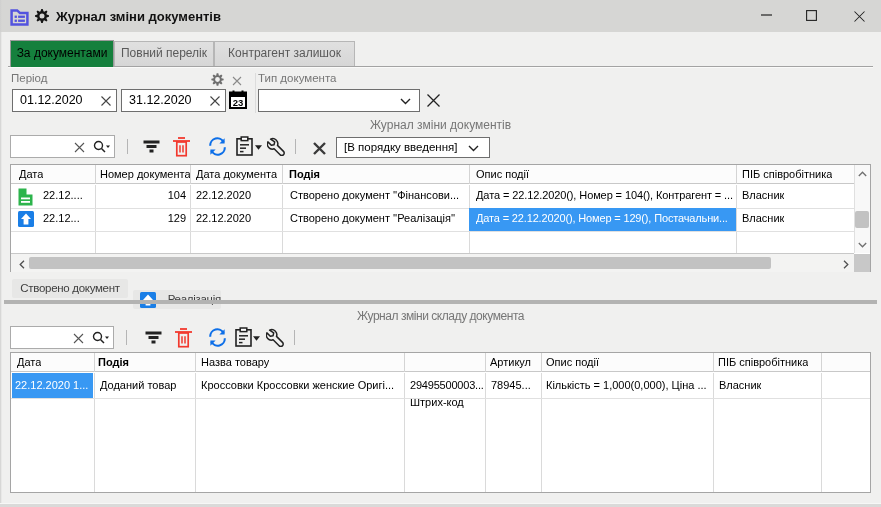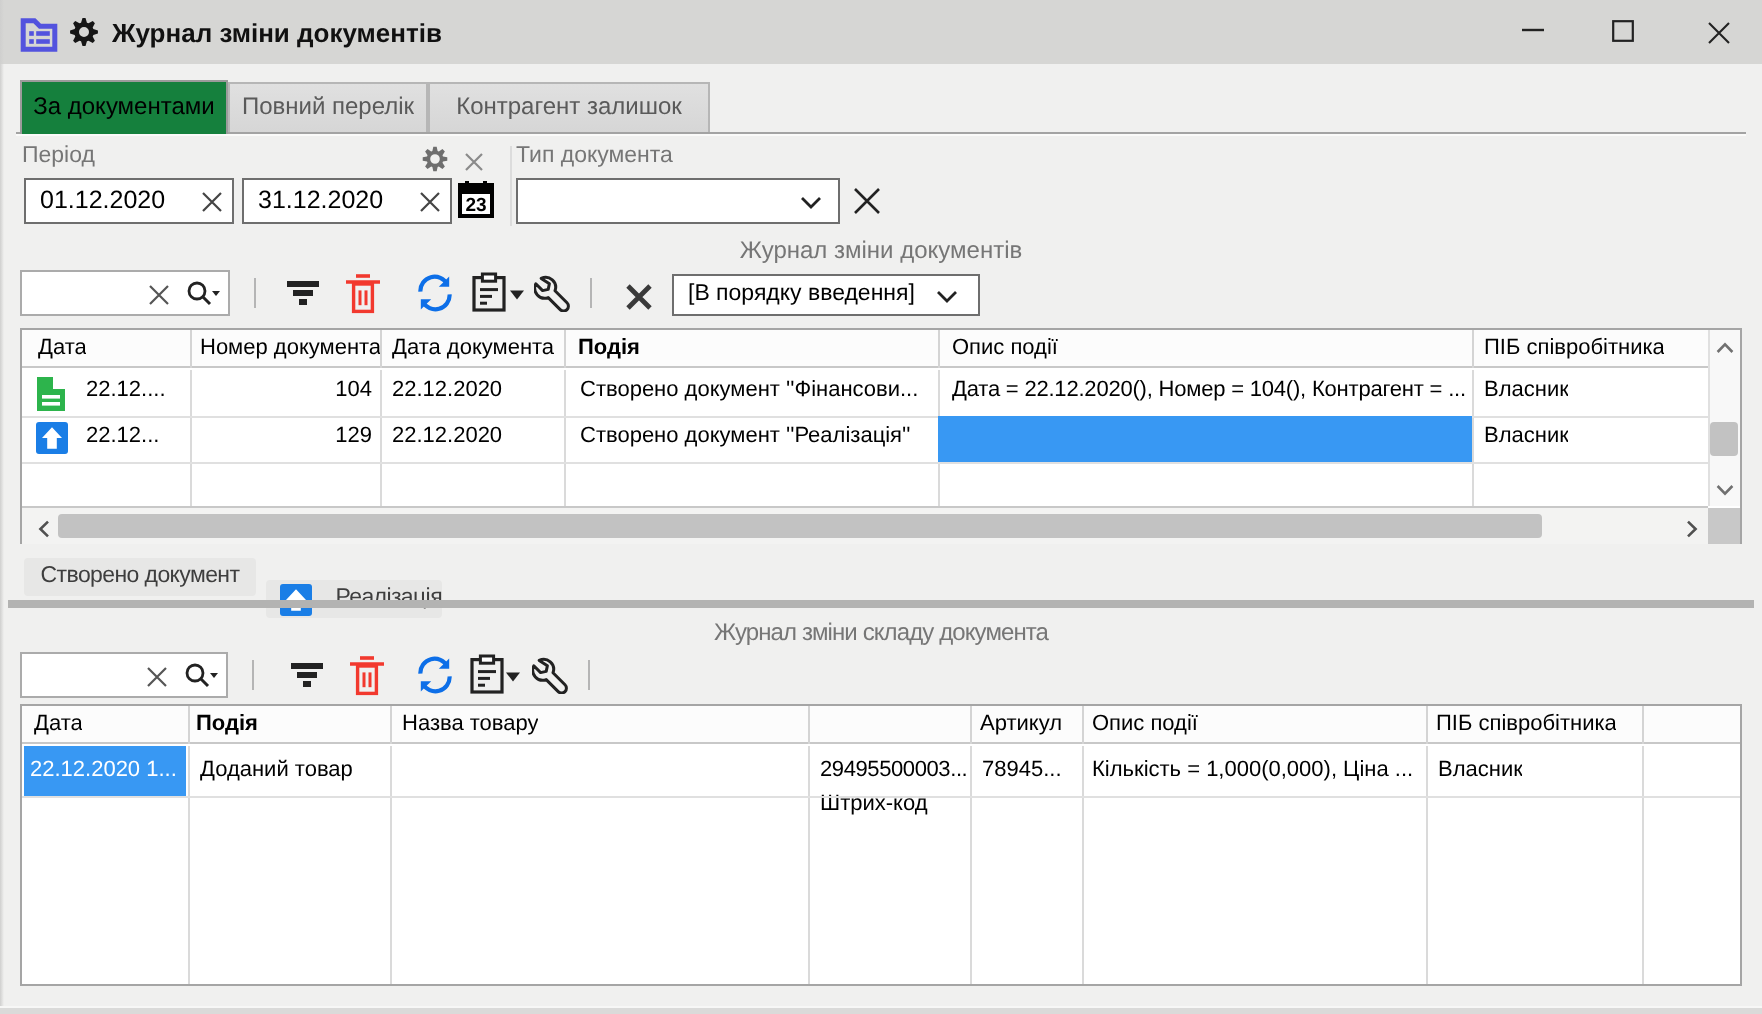--- a/index.html
+++ b/index.html
@@ -199,20 +199,21 @@
 
   <svg class="abs" style="left:7px;top:46px" width="16" height="16" viewBox="0 0 16 16">
     <rect width="16" height="16" rx="1.5" fill="#1a7ee6"></rect>
       <path d="M8,2.6 L13,8 H10.4 V13.4 H5.6 V8 H3 Z" fill="#fff"></path>
   </svg>
   <div class="cell" style="left:32px;top:47px;width:50px;">22.12...</div>
   <div class="cell" style="left:89px;top:47px;width:86px;text-align:right;">129</div>
   <div class="cell" style="left:185px;top:47px;">22.12.2020</div>
   <div class="cell" style="left:279px;top:47px;width:177px;">Створено документ ''Реалізація''</div>
   <div class="abs" style="left:458px;top:43px;width:267px;height:23px;background:#3898f3;"></div>
+  <div class="cell" style="left:465px;top:47px;width:256px;letter-spacing:-0.15px;color:#fff;z-index:2;">Дата = 22.12.2020(), Номер = 129(), Постачальни...</div>
   <div class="cell" style="left:731px;top:47px;">Власник</div>
 
   <div class="abs" style="left:843px;top:0;width:16px;height:88px;background:#f8f8f8;border-left:1px solid #e0e0e0;"></div>
   <svg class="abs" style="left:847px;top:6px" width="9" height="6" viewBox="0 0 9 6">
       <path d="M0.8,5 L4.5,1.2 L8.2,5" fill="none" stroke="#707070" stroke-width="1.3"></path>
     </svg>
   <div class="abs" style="left:844px;top:46px;width:14px;height:17px;background:#c2c2c2;border-radius:2px;"></div>
   <svg class="abs" style="left:847px;top:77px" width="9" height="6" viewBox="0 0 9 6">
       <path d="M0.8,1 L4.5,4.8 L8.2,1" fill="none" stroke="#707070" stroke-width="1.3"></path>
     </svg>
@@ -309,17 +310,18 @@
   <div class="vline" style="left:393px;top:20px;height:119px;"></div>
   <div class="vline" style="left:474px;top:20px;height:119px;"></div>
   <div class="vline" style="left:530px;top:20px;height:119px;"></div>
   <div class="vline" style="left:702px;top:20px;height:119px;"></div>
   <div class="vline" style="left:810px;top:20px;height:119px;"></div>
 
   <div class="hline" style="left:0;top:45px;width:859px;"></div>
   <div class="abs" style="left:1px;top:20px;width:81px;height:25px;background:#3898f3;"></div>
   <div class="cell" style="left:4px;top:26px;width:78px;color:#fff;z-index:2;">22.12.2020 1...</div>
   <div class="cell" style="left:89px;top:26px;">Доданий товар</div>
+  <div class="cell" style="left:190px;top:26px;width:196px;">Кроссовки Кроссовки женские Оригі...</div>
   <div class="cell" style="left:399px;top:26px;width:75px;letter-spacing:-0.2px;">29495500003...</div>
   <div class="cell" style="left:480px;top:26px;width:46px;">78945...</div>
   <div class="cell" style="left:535px;top:26px;width:162px;">Кількість = 1,000(0,000), Ціна ...</div>
   <div class="cell" style="left:708px;top:26px;">Власник</div>
 </div>
 
 </body></html>

